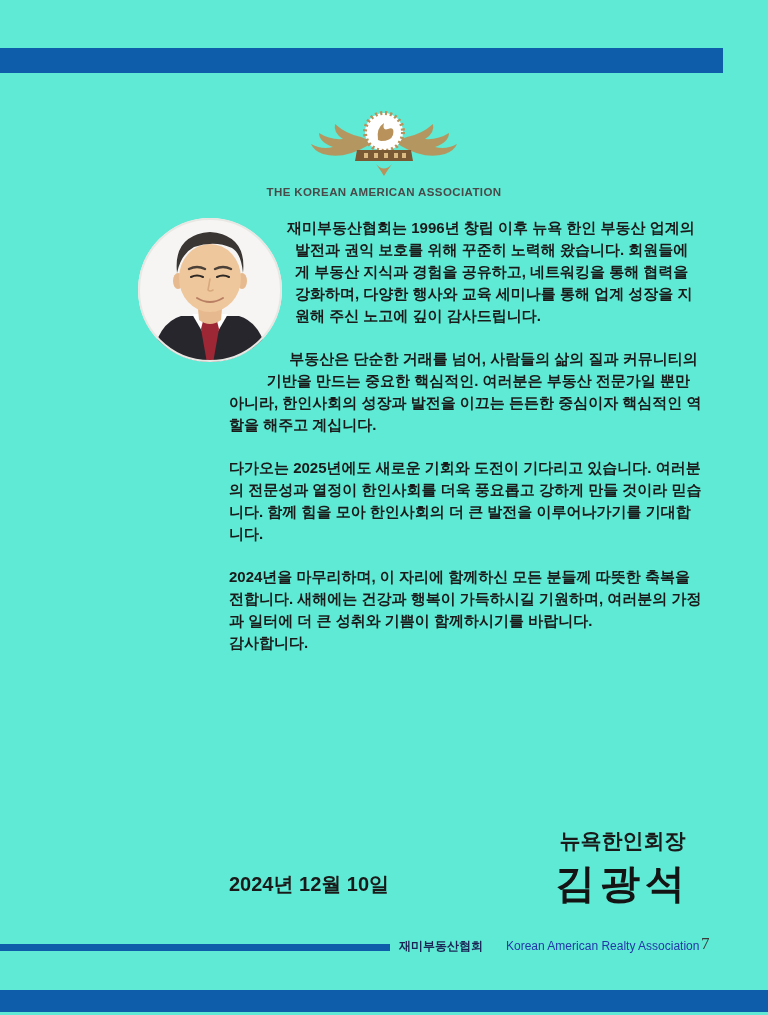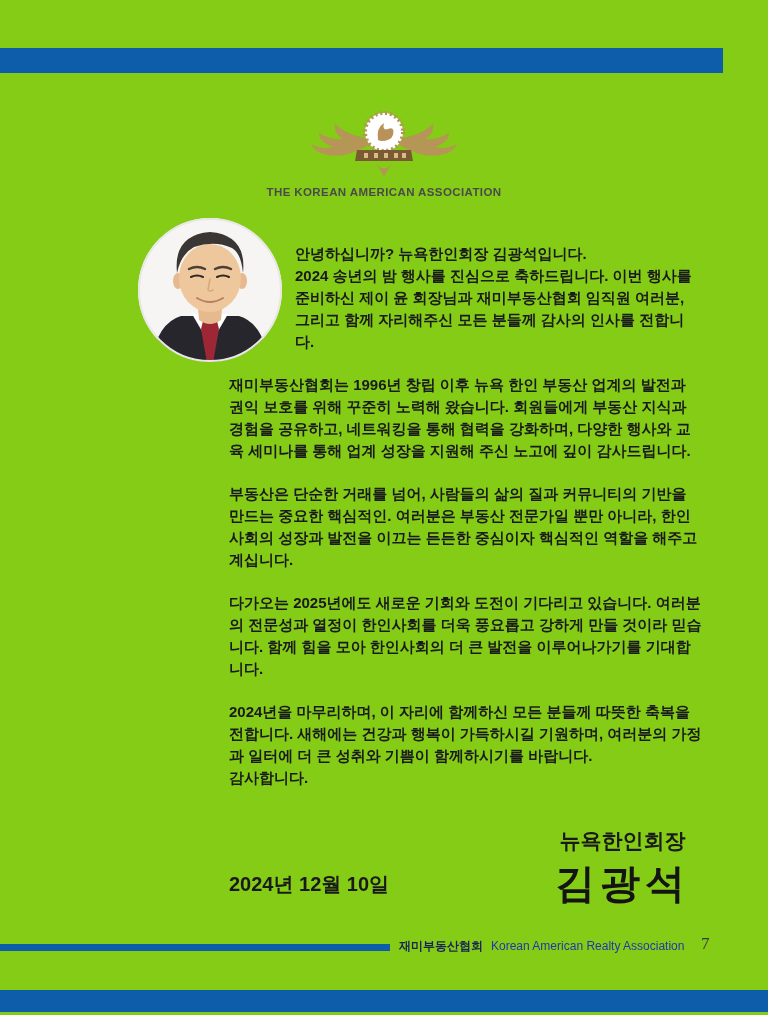--- a/index.html
+++ b/index.html
@@ -1,17 +1,17 @@
 <!DOCTYPE html>
 <html><head>
 <meta charset="utf-8">
 <style>
   html,body { margin:0; padding:0; background:#ffffff; }
   .page {
-    position:relative; width:768px; height:1015px; background:#84cc16;
+    position:relative; width:768px; height:1015px; background:#5eead4;
     font-family:"Liberation Sans", sans-serif; overflow:hidden;
   }
   .top-bar {
     position:absolute; left:0; top:48px; width:723px; height:25px;
   }
   .emblem {
     position:absolute; left:50%; top:106px; transform:translateX(-50%);
     width:150px; height:78px;
   }
   .org-name {
@@ -35,21 +35,21 @@
     font-size:20px; font-weight:bold; color:#1a1a1a;margin-top:31px;
   }
   .signature { position:absolute; right:78px; top:827px; text-align:center; }
   .sig-title { font-size:21px; font-weight:bold; color:#1a1a1a; }
   .sig-name {
     font-size:40px; font-weight:bold; color:#141414; margin-top:1px;
     letter-spacing:5px; font-family:"Liberation Serif", serif;
   }
   .footer-line { position:absolute; left:0; top:944px; width:390px; height:7px; }
   .footer-text {
-    position:absolute; left:399px; top:938px; display:flex; gap:8px;
+    position:absolute; left:399px; top:938px; display:flex; gap:23px;
     align-items:baseline; white-space:nowrap;
   }
   .f-kr { font-size:12px; font-weight:bold; }
   .f-en { font-size:12px; font-weight:normal; }
   .f-page {
     position:absolute; left:701px; top:934px;
     font-family:"Liberation Serif", serif; font-size:17px; color:#3a3a3a;
   }
   .bottom-bar { position:absolute; left:0; top:990px; width:768px; height:22px; }
 </style>
@@ -112,22 +112,20 @@
           <path d="M52 52 Q60 48 68 52" stroke="#4a4038" stroke-width="2.5" fill="none" stroke-linecap="round"></path>
           <path d="M78 52 Q86 48 94 52" stroke="#4a4038" stroke-width="2.5" fill="none" stroke-linecap="round"></path>
           <path d="M54 60 Q60 57 66 60" stroke="#2e2824" stroke-width="2" fill="none" stroke-linecap="round"></path>
           <path d="M80 60 Q86 57 92 60" stroke="#2e2824" stroke-width="2" fill="none" stroke-linecap="round"></path>
           <path d="M73 62 L71 73 Q73 75 76 73" stroke="#d8a97c" stroke-width="1.6" fill="none" stroke-linecap="round"></path>
           <path d="M60 81 Q73 89 86 81" stroke="#b97f63" stroke-width="2" fill="none" stroke-linecap="round"></path>
         </g>
         <circle cx="73" cy="73" r="71" fill="none" stroke="#e9e7e3" stroke-width="2"></circle>
       </svg>
     </div>
-    <p class="first">안녕하십니까? 뉴욕한인회장 김광석입니다.
-2024 송년의 밤 행사를 진심으로 축하드립니다. 이번 행사를 준비하신 제이 윤 회장님과 재미부동산협회 임직원 여러분, 그리고 함께 자리해주신 모든 분들께 감사의 인사를 전합니다.</p>
     <p>재미부동산협회는 1996년 창립 이후 뉴욕 한인 부동산 업계의 발전과 권익 보호를 위해 꾸준히 노력해 왔습니다. 회원들에게 부동산 지식과 경험을 공유하고, 네트워킹을 통해 협력을 강화하며, 다양한 행사와 교육 세미나를 통해 업계 성장을 지원해 주신 노고에 깊이 감사드립니다.</p>
     <p>부동산은 단순한 거래를 넘어, 사람들의 삶의 질과 커뮤니티의 기반을 만드는 중요한 핵심적인. 여러분은 부동산 전문가일 뿐만 아니라, 한인사회의 성장과 발전을 이끄는 든든한 중심이자 핵심적인 역할을 해주고 계십니다.</p>
     <p>다가오는 2025년에도 새로운 기회와 도전이 기다리고 있습니다. 여러분의 전문성과 열정이 한인사회를 더욱 풍요롭고 강하게 만들 것이라 믿습니다. 함께 힘을 모아 한인사회의 더 큰 발전을 이루어나가기를 기대합니다.</p>
     <p>2024년을 마무리하며, 이 자리에 함께하신 모든 분들께 따뜻한 축복을 전합니다. 새해에는 건강과 행복이 가득하시길 기원하며, 여러분의 가정과 일터에 더 큰 성취와 기쁨이 함께하시기를 바랍니다.
 감사합니다.</p>
   </div>
 
   <div class="date-line">2024년 12월 10일</div>
 
   <div class="signature">

